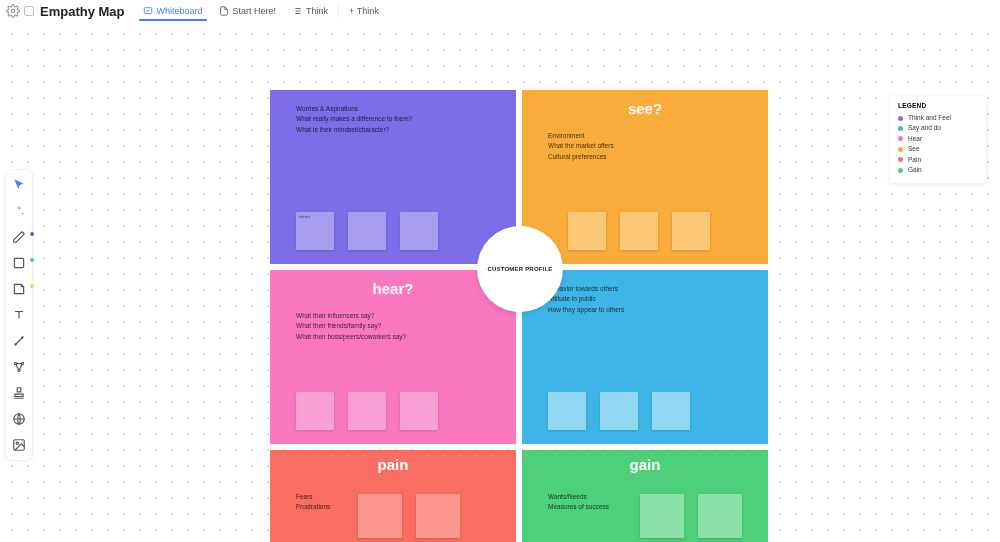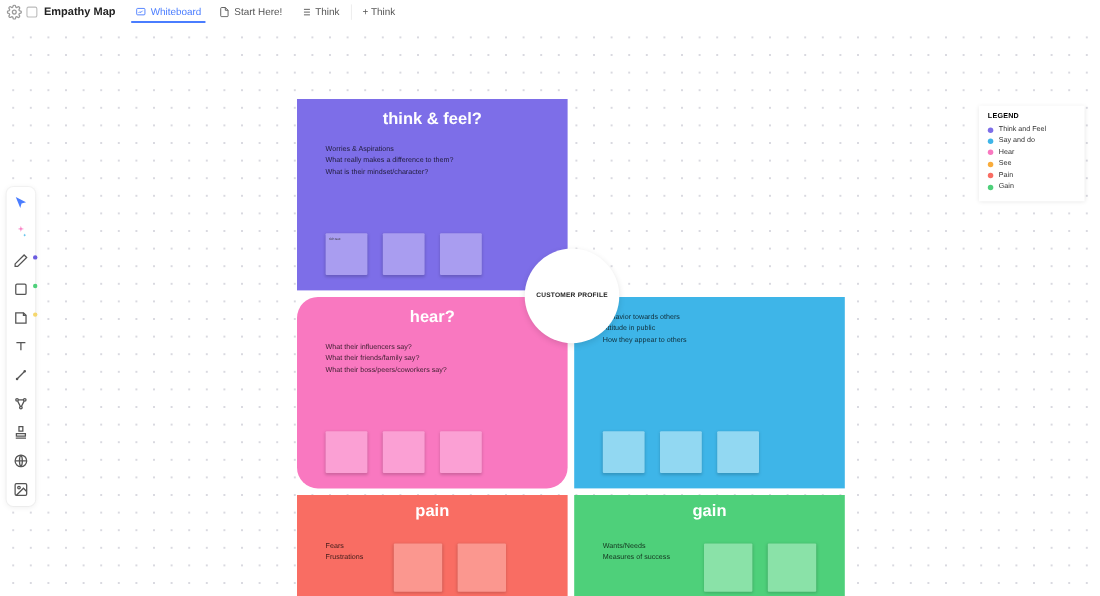--- a/index.html
+++ b/index.html
@@ -3,21 +3,21 @@
 <meta charset="utf-8">
 <style>
   * { box-sizing: border-box; margin: 0; padding: 0; }
   html, body { width: 1000px; height: 542px; font-family: -apple-system, BlinkMacSystemFont, "Segoe UI", Arial, sans-serif; background: #fff; overflow: hidden; }
   body { position: relative; }
 
   
   .topbar { position: absolute; top: 0; left: 0; right: 0; height: 22px; display: flex; align-items: center; padding: 0 6px; background: #fff; font-size: 9px; color: #222; z-index: 5; }
   .topbar .chk { width: 10px; height: 10px; border: 1px solid #bbb; border-radius: 2px; margin: 0 6px 0 2px; }
   .topbar .gear { width: 14px; height: 14px; display: flex; align-items: center; justify-content: center; color: #999; margin-right: 2px; }
-  .topbar .title { font-weight: 600; font-size: 10px; margin-right: 10px; }
+  .topbar .title { font-weight: 600; font-size: 13px; margin-right: 10px; }
   .tab { display: flex; align-items: flex-end; gap: 4px; padding: 4px 8px; color: #555; cursor: pointer; position: relative; }
   .tab.active { color: #4a7dff; }
   .tab.active::after { content: ""; position: absolute; left: 4px; right: 4px; bottom: -1px; height: 2px; background: #4a7dff; border-radius: 1px; }
   .tab .ticon { width: 10px; height: 10px; }
   .tabsep { width: 1px; height: 14px; background: #eee; margin: 0 2px; }
 
   
   .sidebar { position: absolute; left: 6px; top: 170px; width: 26px; background: #fff; border-radius: 6px; box-shadow: 0 1px 6px rgba(0,0,0,.08), 0 0 0 1px rgba(0,0,0,.03); display: flex; flex-direction: column; align-items: center; padding: 6px 0; gap: 8px; z-index: 5; }
   .tool { width: 18px; height: 18px; display: flex; align-items: center; justify-content: center; color: #555; position: relative; cursor: pointer; }
   .tool svg { width: 14px; height: 14px; }
@@ -31,21 +31,21 @@
   .quad { position: absolute; color: #fff; }
   .quad .qtitle { text-align: center; font-weight: 800; font-size: 15px; margin-top: 10px; }
   .quad .lines { margin: 14px 0 0 26px; font-size: 6.5px; line-height: 1.6; color: rgba(0,0,0,.75); }
   .quad.think .lines, .quad.hear .lines { color: rgba(0,0,0,.75); }
   .stickies { position: absolute; bottom: 14px; display: flex; gap: 14px; }
   .sticky { width: 38px; height: 38px; border-radius: 1px; box-shadow: 0 1px 3px rgba(0,0,0,.18); }
 
   
   .think { left: 0;   top: 0;   width: 246px; height: 174px; background: #7d6ee8; }
   .see   { left: 252px; top: 0; width: 246px; height: 174px; background: #f9ac3b; }
-  .hear  { left: 0;   top: 180px; width: 246px; height: 174px; background: #f978c0; border-radius: 19px; }
+  .hear  { left: 0;   top: 180px; width: 246px; height: 174px; background: #f978c0; }
   .saydo { left: 252px; top: 180px; width: 246px; height: 174px; background: #3eb5e8; }
   .pain  { left: 0;   top: 360px; width: 246px; height: 106px; background: #f96d63; }
   .gain  { left: 252px; top: 360px; width: 246px; height: 106px; background: #4ed07a; }
 
   .think .stickies { left: 26px; }  .think .sticky { background: #a99df0; }
   .see   .stickies { left: 46px; }  .see   .sticky { background: #fbc878; }
   .hear  .stickies { left: 26px; }  .hear  .sticky { background: #fba0d4; }
   .saydo .stickies { left: 26px; }  .saydo .sticky { background: #92d8f2; }
   .pain  .stickies { left: 88px; bottom: 18px; } .pain .sticky { background: #fb978f; width: 44px; height: 44px; }
   .gain  .stickies { left: 118px; bottom: 18px;} .gain .sticky { background: #8ae2a8; width: 44px; height: 44px; }
@@ -176,33 +176,45 @@
         <path d="M21 15l-5-5L5 21"></path>
       </svg>
     </div>
 </div>
 
 <div class="canvas">
 
   <div class="board">
 
     <div class="quad think">
-      <div class="qtitle">think &amp; feel?</div>
       <div class="lines">
         <div>Worries &amp; Aspirations</div>
         <div>What really makes a difference to them?</div>
         <div>What is their mindset/character?</div>
       </div>
       <div class="stickies">
         <div class="sticky" data-tx="rich text"></div>
         <div class="sticky"></div>
         <div class="sticky"></div>
       </div>
     </div>
 
+    <div class="quad see">
+      <div class="qtitle">see?</div>
+      <div class="lines">
+        <div>Environment</div>
+        <div>What the market offers</div>
+        <div>Cultural preferences</div>
+      </div>
+      <div class="stickies">
+        <div class="sticky"></div>
+        <div class="sticky"></div>
+        <div class="sticky"></div>
+      </div>
+    </div>
 
     <div class="quad hear">
       <div class="qtitle">hear?</div>
       <div class="lines">
         <div>What their influencers say?</div>
         <div>What their friends/family say?</div>
         <div>What their boss/peers/coworkers say?</div>
       </div>
       <div class="stickies">
         <div class="sticky"></div>

